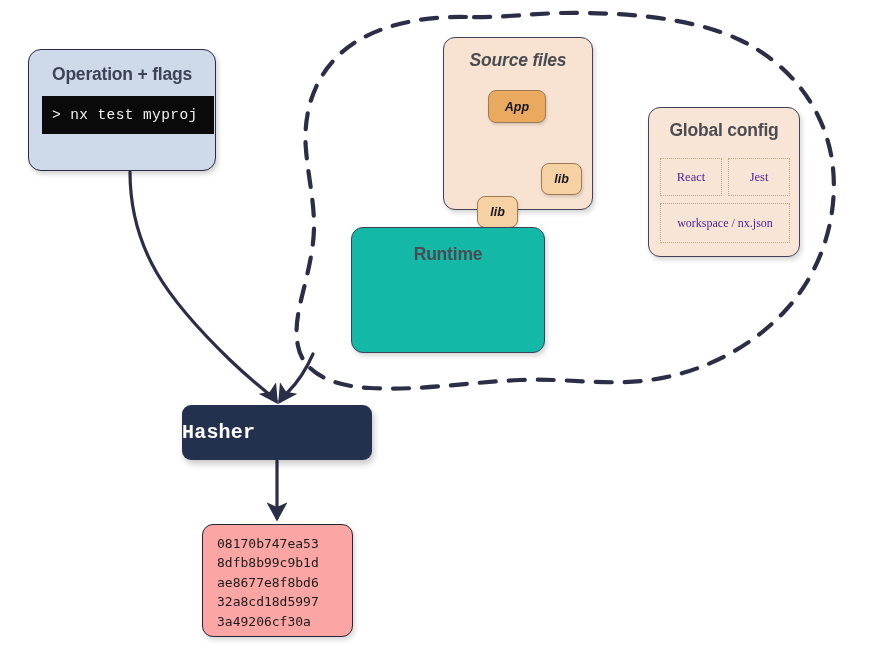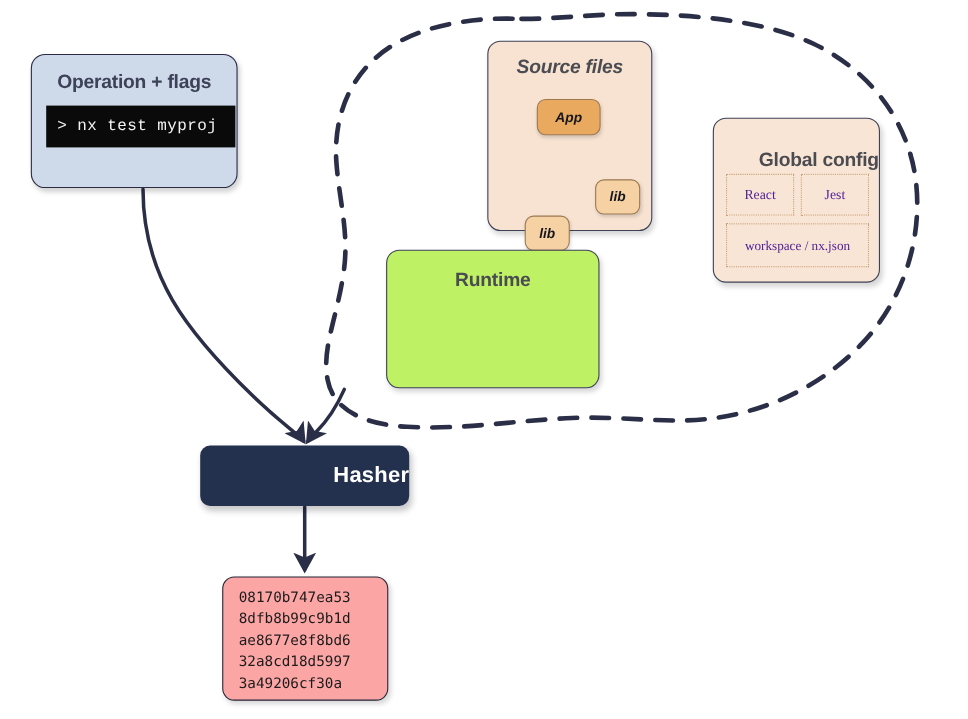--- a/index.html
+++ b/index.html
@@ -140,22 +140,22 @@
     top: 107px;
     width: 152px;
     height: 150px;
     background: #f9e5d5;
     border: 1.6px solid #3f4257;
     box-shadow: 2px 3px 5px rgba(0,0,0,0.16);
   }
   #config-title {
     position: absolute;
     left: 0; right: 0;
-    top: 27px;
-    text-align: right;
+    top: 12px;
+    text-align: center;
     font-size: 17.5px;
     font-weight: bold;
     color: #4b4b52;
     letter-spacing: -0.2px;
   }
   .dotted-box {
     position: absolute;
     box-sizing: border-box;
     border: 1.6px dotted #c8a27a;
     display: flex;
@@ -184,21 +184,21 @@
     height: 40px;
     font-size: 12px;
   }
 
   
   #runtime-card {
     left: 351px;
     top: 227px;
     width: 194px;
     height: 126px;
-    background: #bef264;
+    background: #14b8a6;
     border: 1.6px solid #3f4257;
     box-shadow: 2px 3px 5px rgba(0,0,0,0.16);
     padding-left: 12px;
   }
   #runtime-title {
     position: absolute;
     left: 0; right: 0;
     top: 16px;
     text-align: center;
     font-size: 17.5px;
@@ -218,21 +218,22 @@
   #hasher-card {
     left: 182px;
     top: 405px;
     width: 190px;
     height: 55px;
     background: #23314f;
     border-radius: 9px;
     box-shadow: 2px 4px 6px rgba(0,0,0,0.22);
     display: flex;
     align-items: center;
-    justify-content: flex-end;
+    justify-content: flex-start;
+    font-family: Liberation Mono, monospace;
   }
   #hasher-label {
     color: #ffffff;
     font-size: 20px;
     font-weight: bold;
     letter-spacing: 0.2px;
   }
 
   
   #hash-card {

